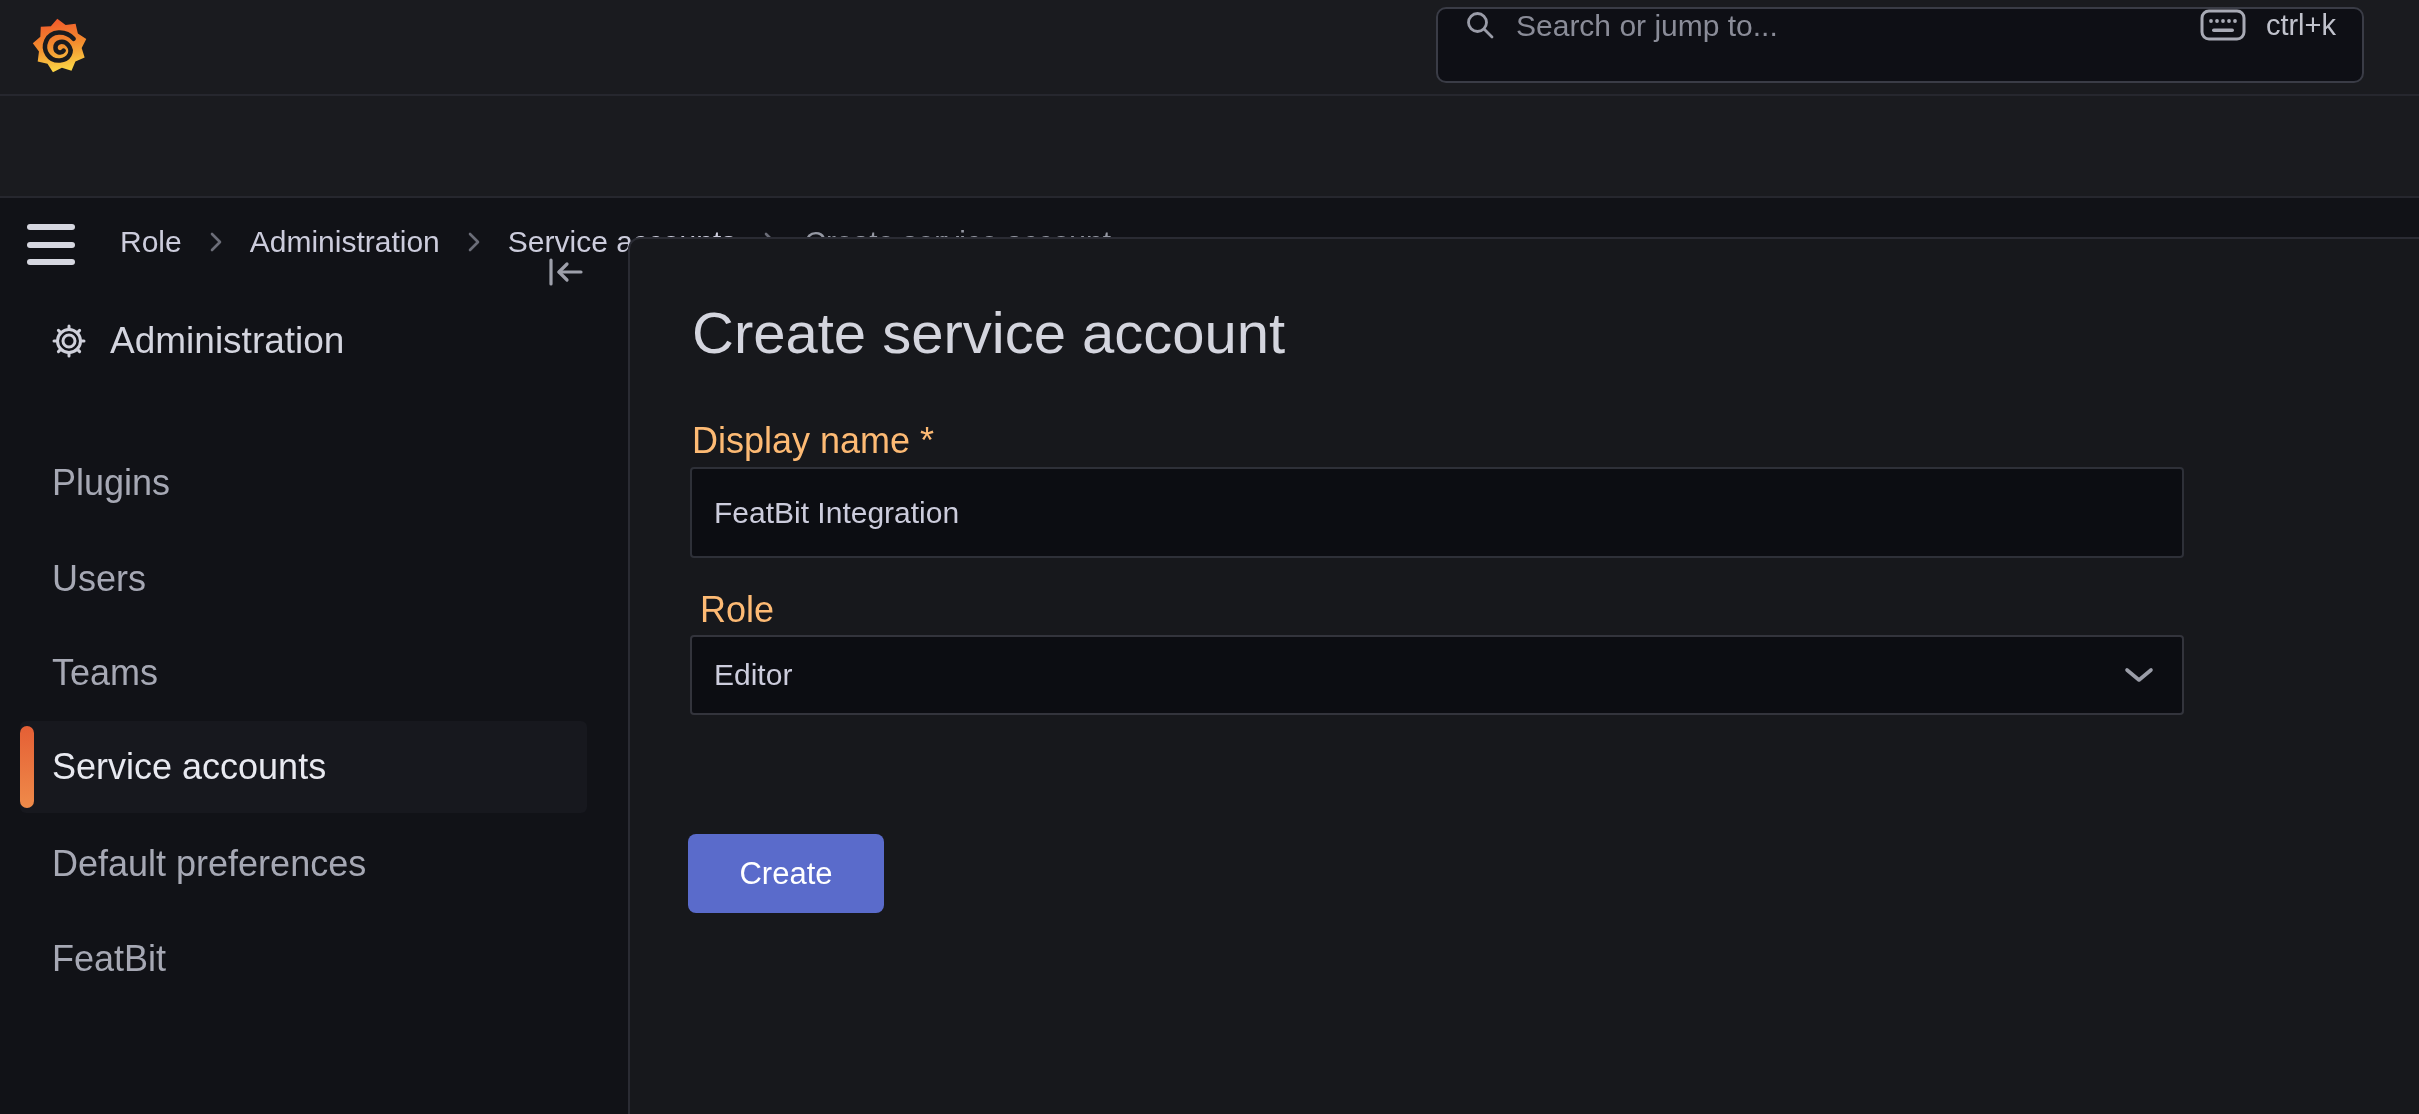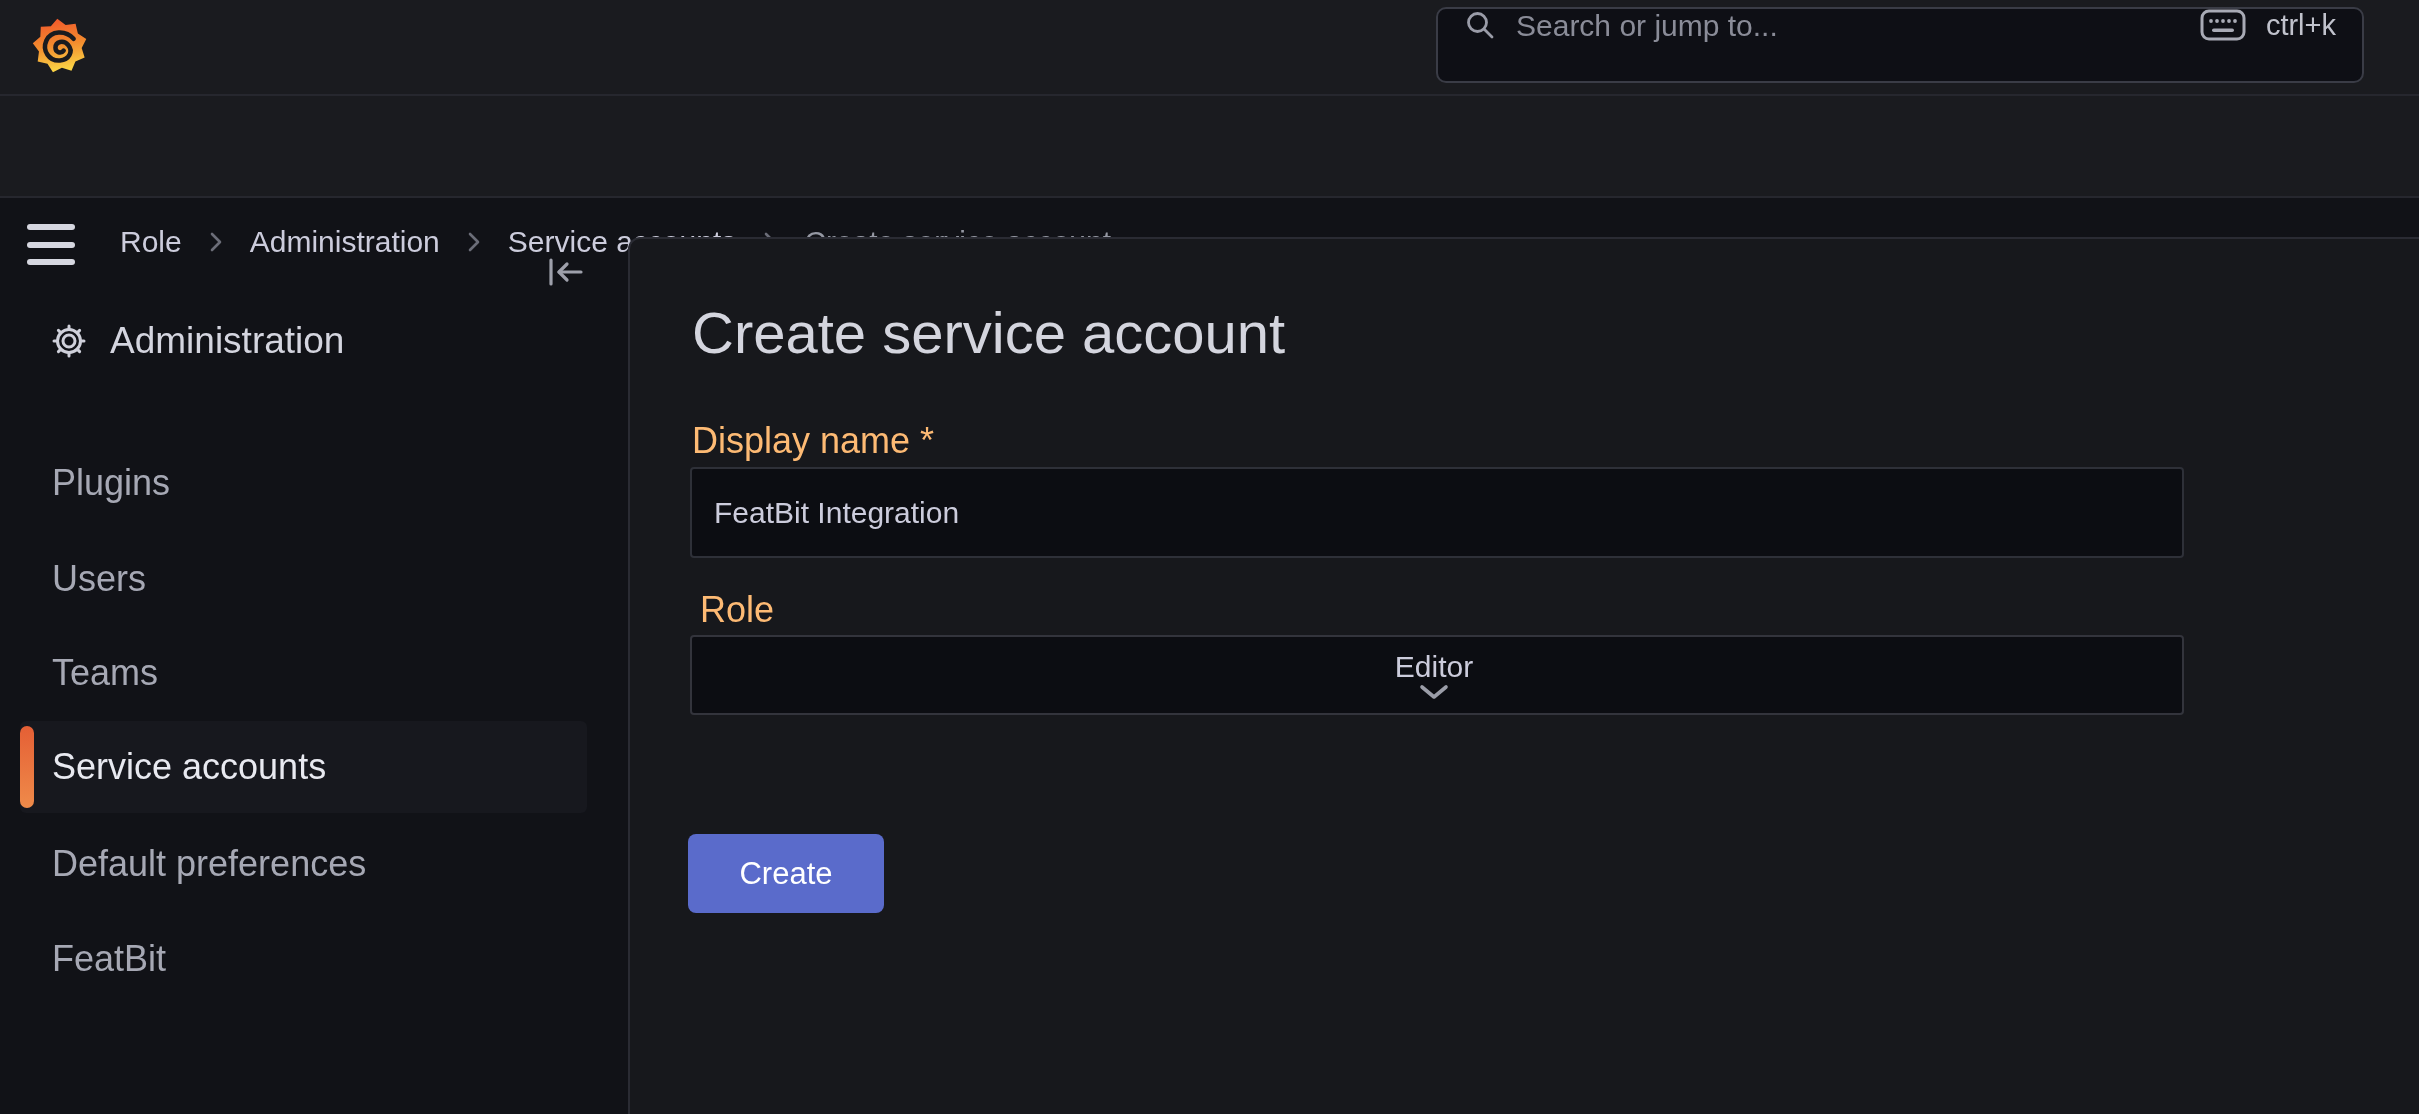--- a/index.html
+++ b/index.html
@@ -87,22 +87,22 @@
   .label-role { top:350px;margin-left:8px; }
   .text-input {
     position:absolute; left:60px; top:228px; width:1494px; height:91px;
     background:#0c0d12; border:2px solid #2e3038; border-radius:4px;
     color:#ccccdc; font-size:30px; font-family:"Liberation Sans", sans-serif;
     padding:0 22px; outline:none;
   }
   .select-control {
     position:absolute; left:60px; top:396px; width:1494px; height:80px;
     background:#0c0d12; border:2px solid #33343c; border-radius:4px;
-    display:flex; align-items:center; justify-content:center;
-    padding:0 28px 0 22px; cursor:pointer;flex-direction:column;
+    display:flex; align-items:center; justify-content:space-between;
+    padding:0 28px 0 22px; cursor:pointer;
   }
   .select-value { font-size:30px; color:#ccccdc; }
   .create-btn {
     position:absolute; left:58px; top:595px; width:196px; height:79px;
     background:#5a6bcb; border:none; border-radius:8px; cursor:pointer;
     color:#ffffff; font-size:31px; font-weight:500; font-family:"Liberation Sans", sans-serif;
     display:flex; align-items:center; justify-content:center;
   }
 </style>
 </head>

